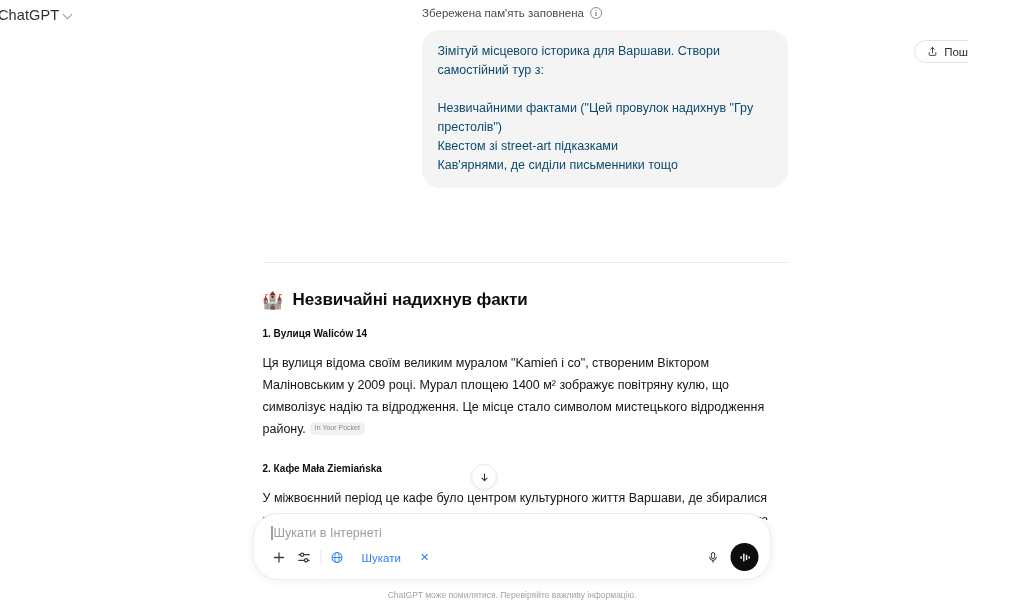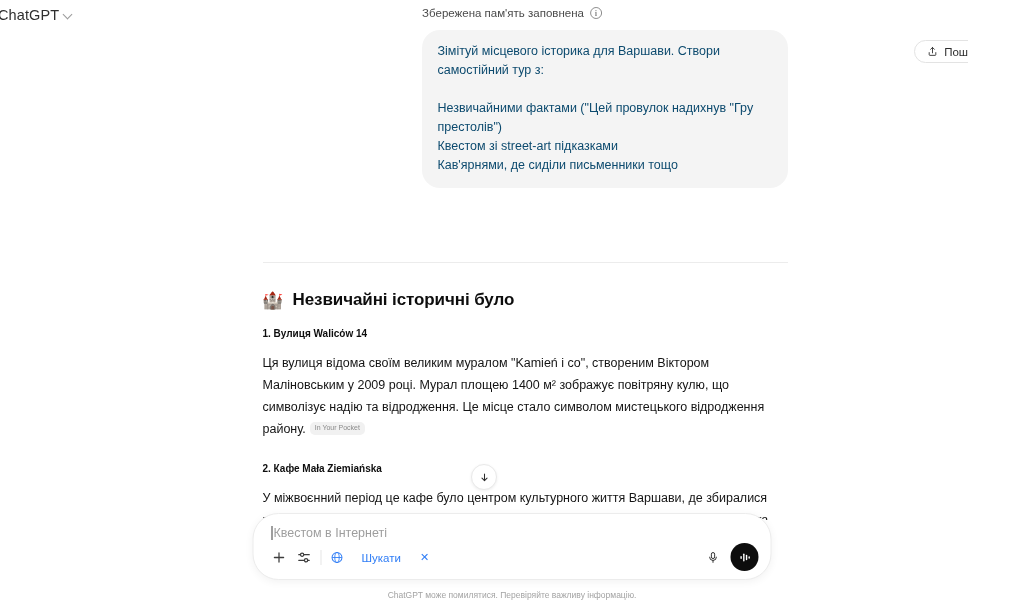--- a/index.html
+++ b/index.html
@@ -187,21 +187,21 @@
 Квестом зі street-art підказками
 Кав'ярнями, де сиділи письменники тощо</div>
       </div>
 
       <div class="assistant">
 
         <hr class="hr">
 
         <div class="h2">
           <span class="emoji">🏰</span>
-          <span>Незвичайні історичні було</span>
+          <span>Незвичайні надихнув факти</span>
         </div>
 
         <div class="sec">
           <div class="h3">1. Вулиця Walicόw 14</div>
           <p class="body-p"><span>Ця вулиця відома своїм великим муралом "Kamień i co", створеним Віктором Маліновським у 2009 році. Мурал площею 1400 м² зображує повітряну кулю, що символізує надію та відродження. Це місце стало символом мистецького відродження району.</span><span class="cite">In Your Pocket</span></p>
         </div>
 
         <div class="sec">
           <div class="h3">2. Кафе Mała Ziemiańska</div>
           <p class="body-p">У міжвоєнний період це кафе було центром культурного життя Варшави, де збиралися відомі польські письменники та художники. Тут обговорювалися літературні новинки та мистецькі ідеї.</p>
@@ -217,21 +217,21 @@
       <path d="M8 3 L8 12.4" stroke="#2d2d2d" stroke-width="1.5" fill="none" stroke-linecap="round"></path>
       <path d="M4.3 8.9 L8 12.6 L11.7 8.9" stroke="#2d2d2d" stroke-width="1.5" fill="none" stroke-linecap="round" stroke-linejoin="round"></path>
     </svg>
   </div>
 
   <div class="composer-wrap">
     <div class="composer">
 
       <div class="composer-input">
         <span class="caret"></span>
-        <span>Квестом в Інтернеті</span>
+        <span>Шукати в Інтернеті</span>
       </div>
 
       <div class="composer-row">
         <div class="cbtn">
           <svg width="15" height="15" viewBox="0 0 16 16">
             <path d="M8 3.1 L8 12.9 M3.1 8 L12.9 8" stroke="#3d3d3d" stroke-width="1.35" stroke-linecap="round"></path>
           </svg>
         </div>
 
         <div class="cbtn">

